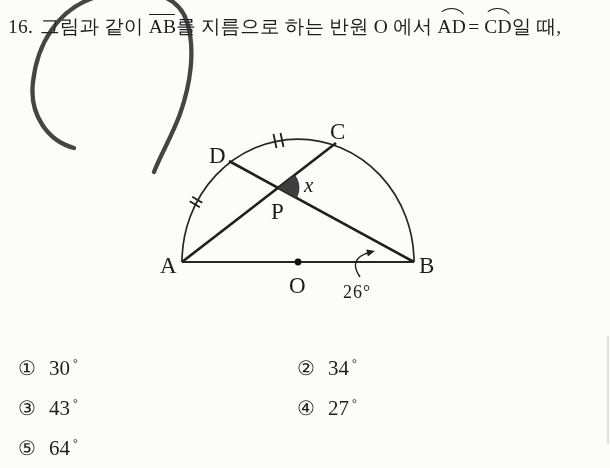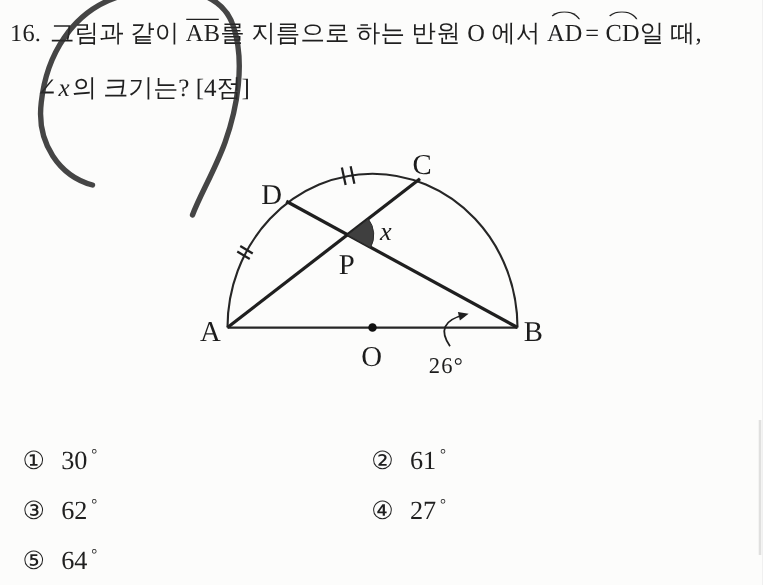--- a/index.html
+++ b/index.html
@@ -55,23 +55,20 @@
 </style>
 </head>
 <body>
 
 <div class="page">
 
   <div class="line1">
     <span class="pnum">16.</span><span class="seg">그림과 같이 </span><span class="over-bar">AB</span><span class="seg">를 지름으로 하는 반원 O 에서 </span><span class="arc-hat">AD</span><span class="eq">=</span><span class="arc-hat">CD</span><span class="seg">일 때,</span>
   </div>
 
-  <div class="line2">
-    <span>∠</span><span class="var-x">x</span><span>의 크기는? [4점]</span>
-  </div>
 
   <svg class="fig-svg" width="610" height="468" viewBox="0 0 610 468">
 
     <path d="M 182 262 A 116 123 0 0 1 414 262" fill="none" stroke="#262626" stroke-width="1.7"></path>
 
     <path d="M 182 262 L 414 262" fill="none" stroke="#262626" stroke-width="1.8"></path>
 
     <path d="M 182 262 L 336 143" fill="none" stroke="#1f1f1f" stroke-width="2.6"></path>
 
     <path d="M 229 161 L 414 262" fill="none" stroke="#1f1f1f" stroke-width="2.6"></path>
@@ -107,26 +104,26 @@
   </svg>
 
   <div class="choices">
     <div class="choice">
       <span class="marker">①</span>
       <span class="val">30</span>
       <span class="deg">°</span>
     </div>
     <div class="choice">
       <span class="marker">②</span>
-      <span class="val">61</span>
+      <span class="val">34</span>
       <span class="deg">°</span>
     </div>
     <div class="choice">
       <span class="marker">③</span>
-      <span class="val">62</span>
+      <span class="val">43</span>
       <span class="deg">°</span>
     </div>
     <div class="choice">
       <span class="marker">④</span>
       <span class="val">27</span>
       <span class="deg">°</span>
     </div>
     <div class="choice">
       <span class="marker">⑤</span>
       <span class="val">64</span>

